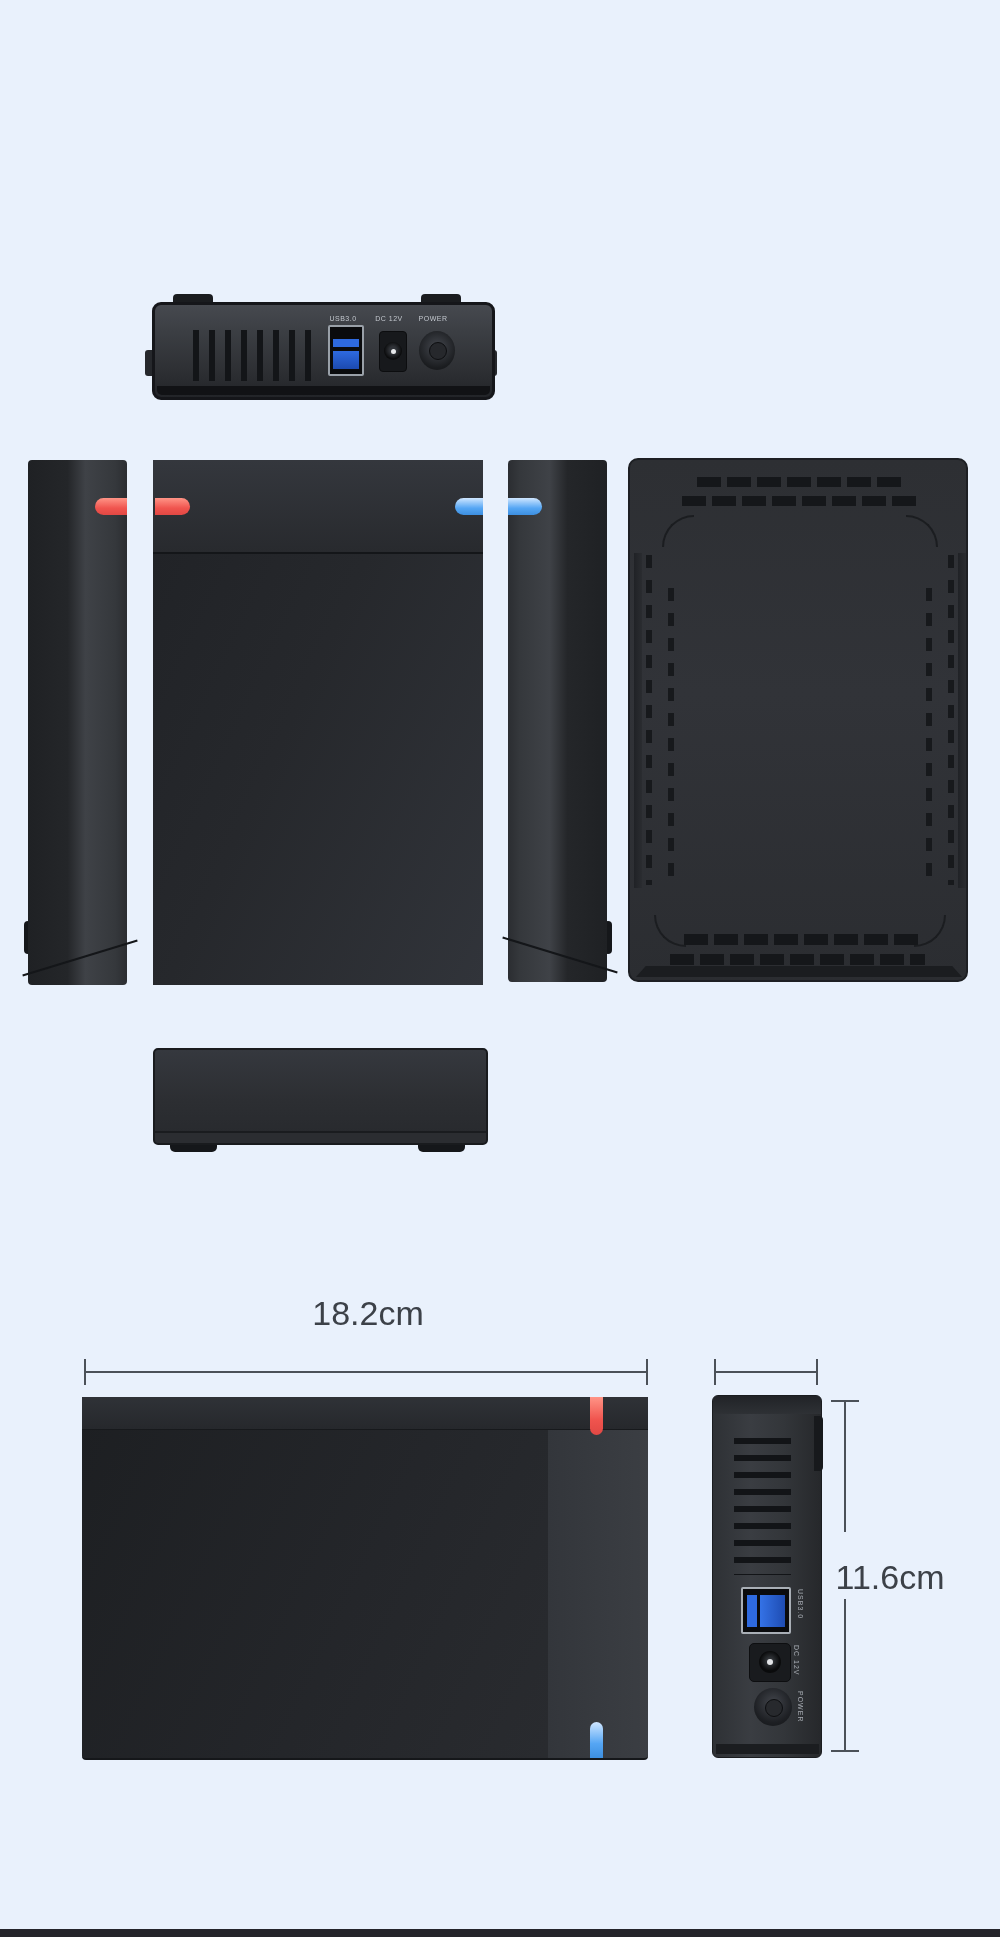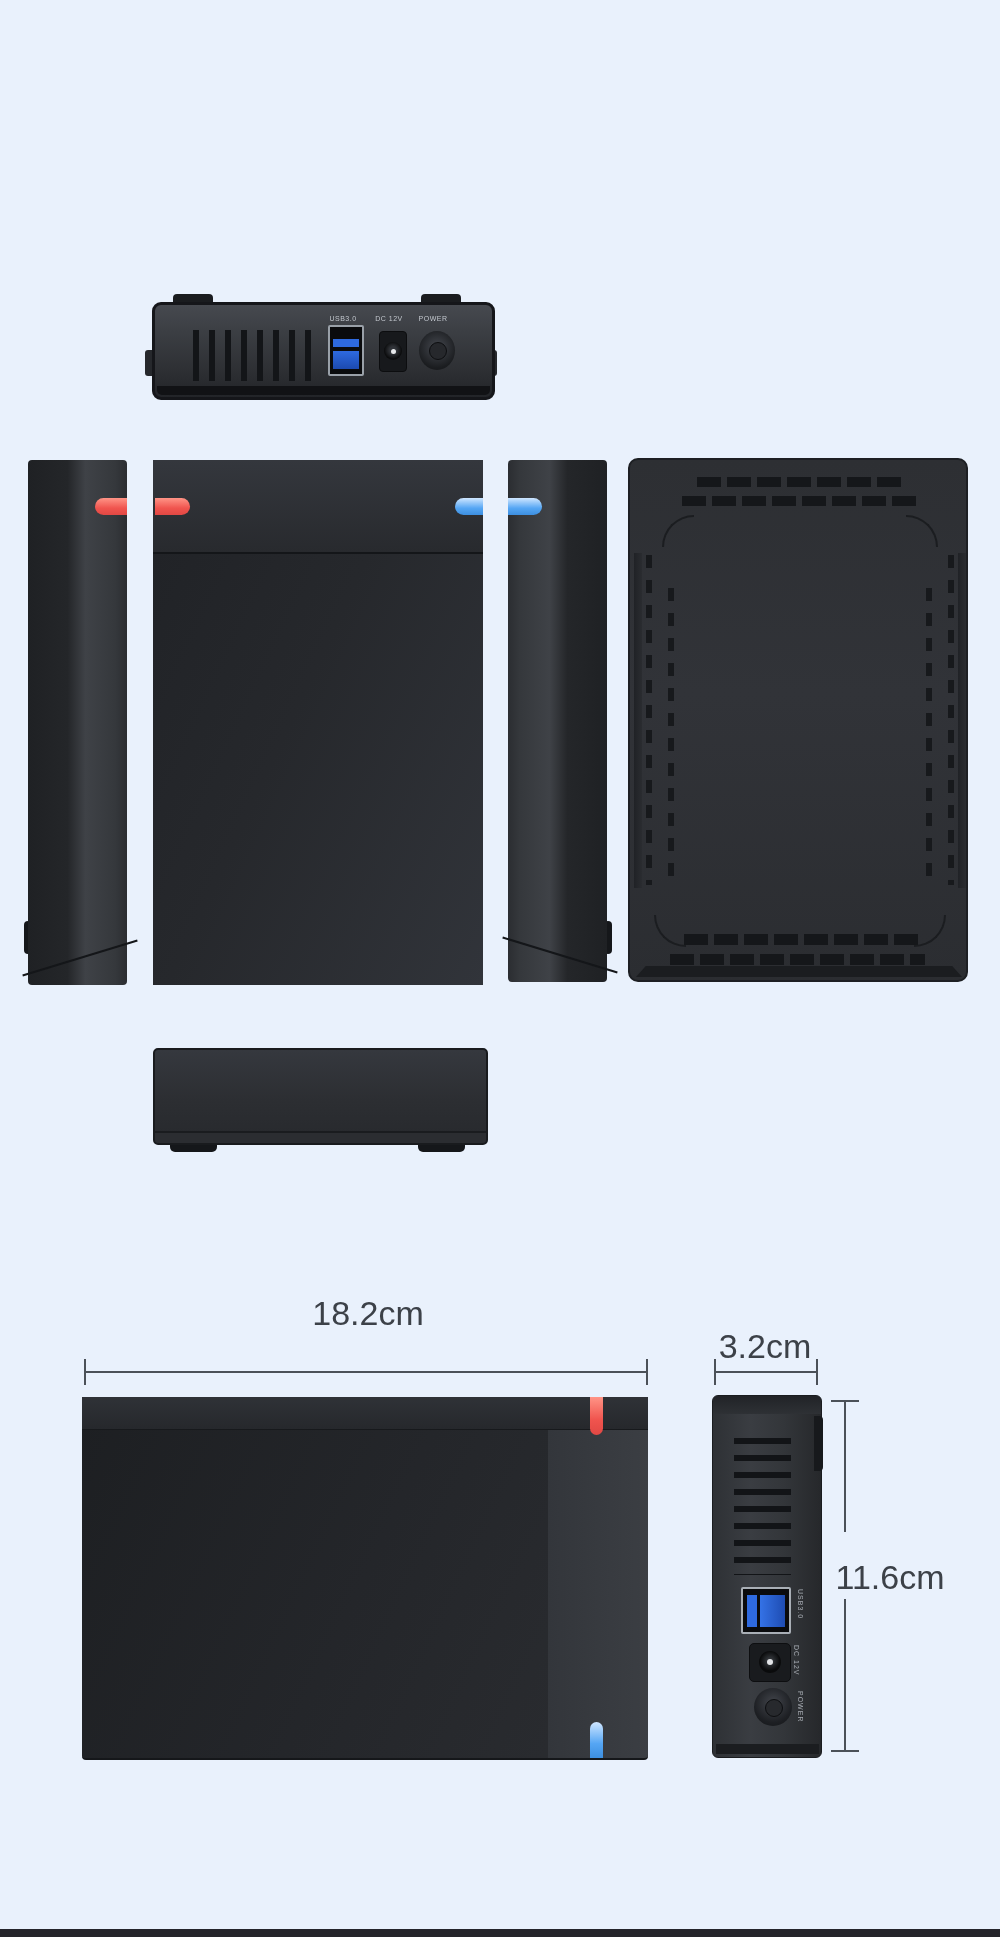--- a/index.html
+++ b/index.html
@@ -179,21 +179,20 @@
   <div class="abs stand">
     <div class="abs stand-seam"></div>
     <div class="abs stand-low"></div>
   </div>
 
   <div class="abs dim-text" style="left:168px;top:1294px;width:400px;">18.2cm</div>
   <div class="abs dim-line" style="left:85px;top:1371px;width:563px;height:2px;"></div>
   <div class="abs dim-line" style="left:84px;top:1359px;width:2px;height:26px;"></div>
   <div class="abs dim-line" style="left:646px;top:1359px;width:2px;height:26px;"></div>
 
-  <div class="abs dim-text" style="left:665px;top:1327px;width:200px;">3.2cm</div>
   <div class="abs dim-line" style="left:715px;top:1371px;width:103px;height:2px;"></div>
   <div class="abs dim-line" style="left:714px;top:1359px;width:2px;height:26px;"></div>
   <div class="abs dim-line" style="left:816px;top:1359px;width:2px;height:26px;"></div>
 
   <div class="abs dim-text" style="left:830px;top:1558px;width:120px;">11.6cm</div>
   <div class="abs dim-line" style="left:844px;top:1401px;width:2px;height:131px;"></div>
   <div class="abs dim-line" style="left:844px;top:1599px;width:2px;height:152px;"></div>
   <div class="abs dim-line" style="left:831px;top:1400px;width:28px;height:2px;"></div>
   <div class="abs dim-line" style="left:831px;top:1750px;width:28px;height:2px;"></div>
 

